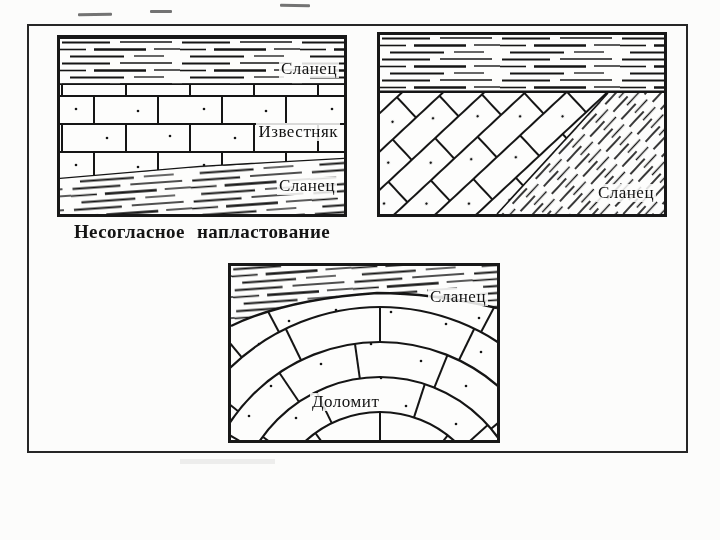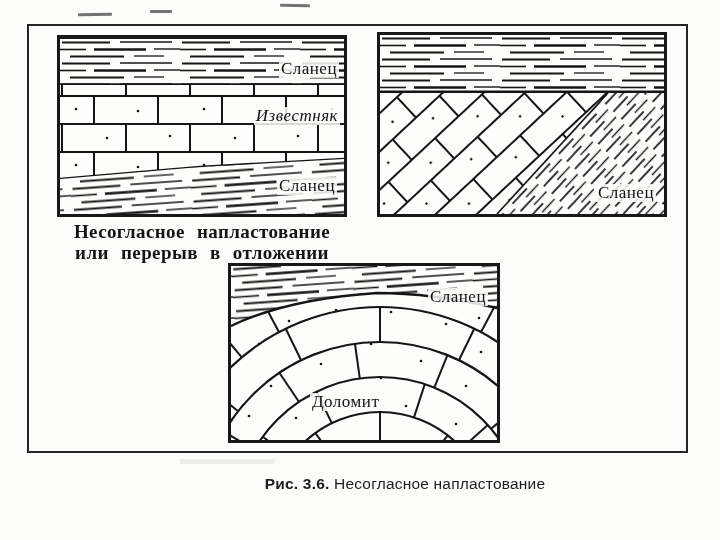--- a/index.html
+++ b/index.html
@@ -105,21 +105,21 @@
 
   <div class="panel" style="left:57px;top:35px;width:290px;height:182px;border-top-width:4px;">
     <svg viewBox="0 0 284 175" preserveAspectRatio="none">
       <rect x="0" y="0" width="284" height="45" fill="url(#shale)"></rect>
       <line x1="0" y1="45.5" x2="284" y2="45.5" stroke="#151515" stroke-width="2.6"></line>
       <polygon points="0,46 284,46 284,120 140,128 0,140" fill="url(#bricks)"></polygon>
       <path d="M0,140 L140,128 L284,120" fill="none" stroke="#151515" stroke-width="2.6"></path>
       <polygon points="0,140 140,128 284,120 284,175 0,175" fill="url(#shaleR)"></polygon>
     </svg>
     <span class="rock-label" style="top:21px;right:5px;">Сланец</span>
-    <span class="rock-label" style="top:68px;right:4px;font-style:italic;">Известняк</span>
+    <span class="rock-label" style="top:84px;right:4px;">Известняк</span>
     <span class="rock-label" style="top:138px;right:7px;">Сланец</span>
   </div>
 
   <div class="panel" style="left:377px;top:32px;width:290px;height:185px;">
     <svg viewBox="0 0 284 179" preserveAspectRatio="none">
       <rect x="0" y="0" width="284" height="56" fill="url(#shale)"></rect>
       <line x1="0" y1="57" x2="284" y2="57" stroke="#151515" stroke-width="3"></line>
       <polygon points="0,58 228,58 117,179 0,179" fill="url(#bricksTilt)"></polygon>
       <polygon points="228,58 284,58 284,179 117,179" fill="url(#hatch)"></polygon>
       <line x1="228" y1="58" x2="117" y2="179" stroke="#151515" stroke-width="1.6"></line>
@@ -223,20 +223,16 @@
       </g>
       <path d="M0,0 H266 V42 Q200,27 146,27 Q56,33 0,60 Z" fill="url(#shaleR)"></path>
       <path d="M0,60 Q56,33 146,27 Q200,27 266,42" fill="none" stroke="#151515" stroke-width="2.4"></path>
     </svg>
     <span class="rock-label" style="top:22px;right:9px;">Сланец</span>
     <span class="rock-label" style="top:127px;left:79px;font-family:Liberation Serif, serif;">Доломит</span>
   </div>
 
   <div class="panel-caption" style="left:42px;top:221px;width:320px;">
     <div>Несогласное напластование</div>
-    <div>или перерыв в отложении</div>
-  </div>
-
-  <div class="fig-caption">
-    <span class="prefix">Рис. 3.6.</span><span> Несогласное напластование</span>
-  </div>
+  </div>
+
 
 </div>
 
 </body></html>

